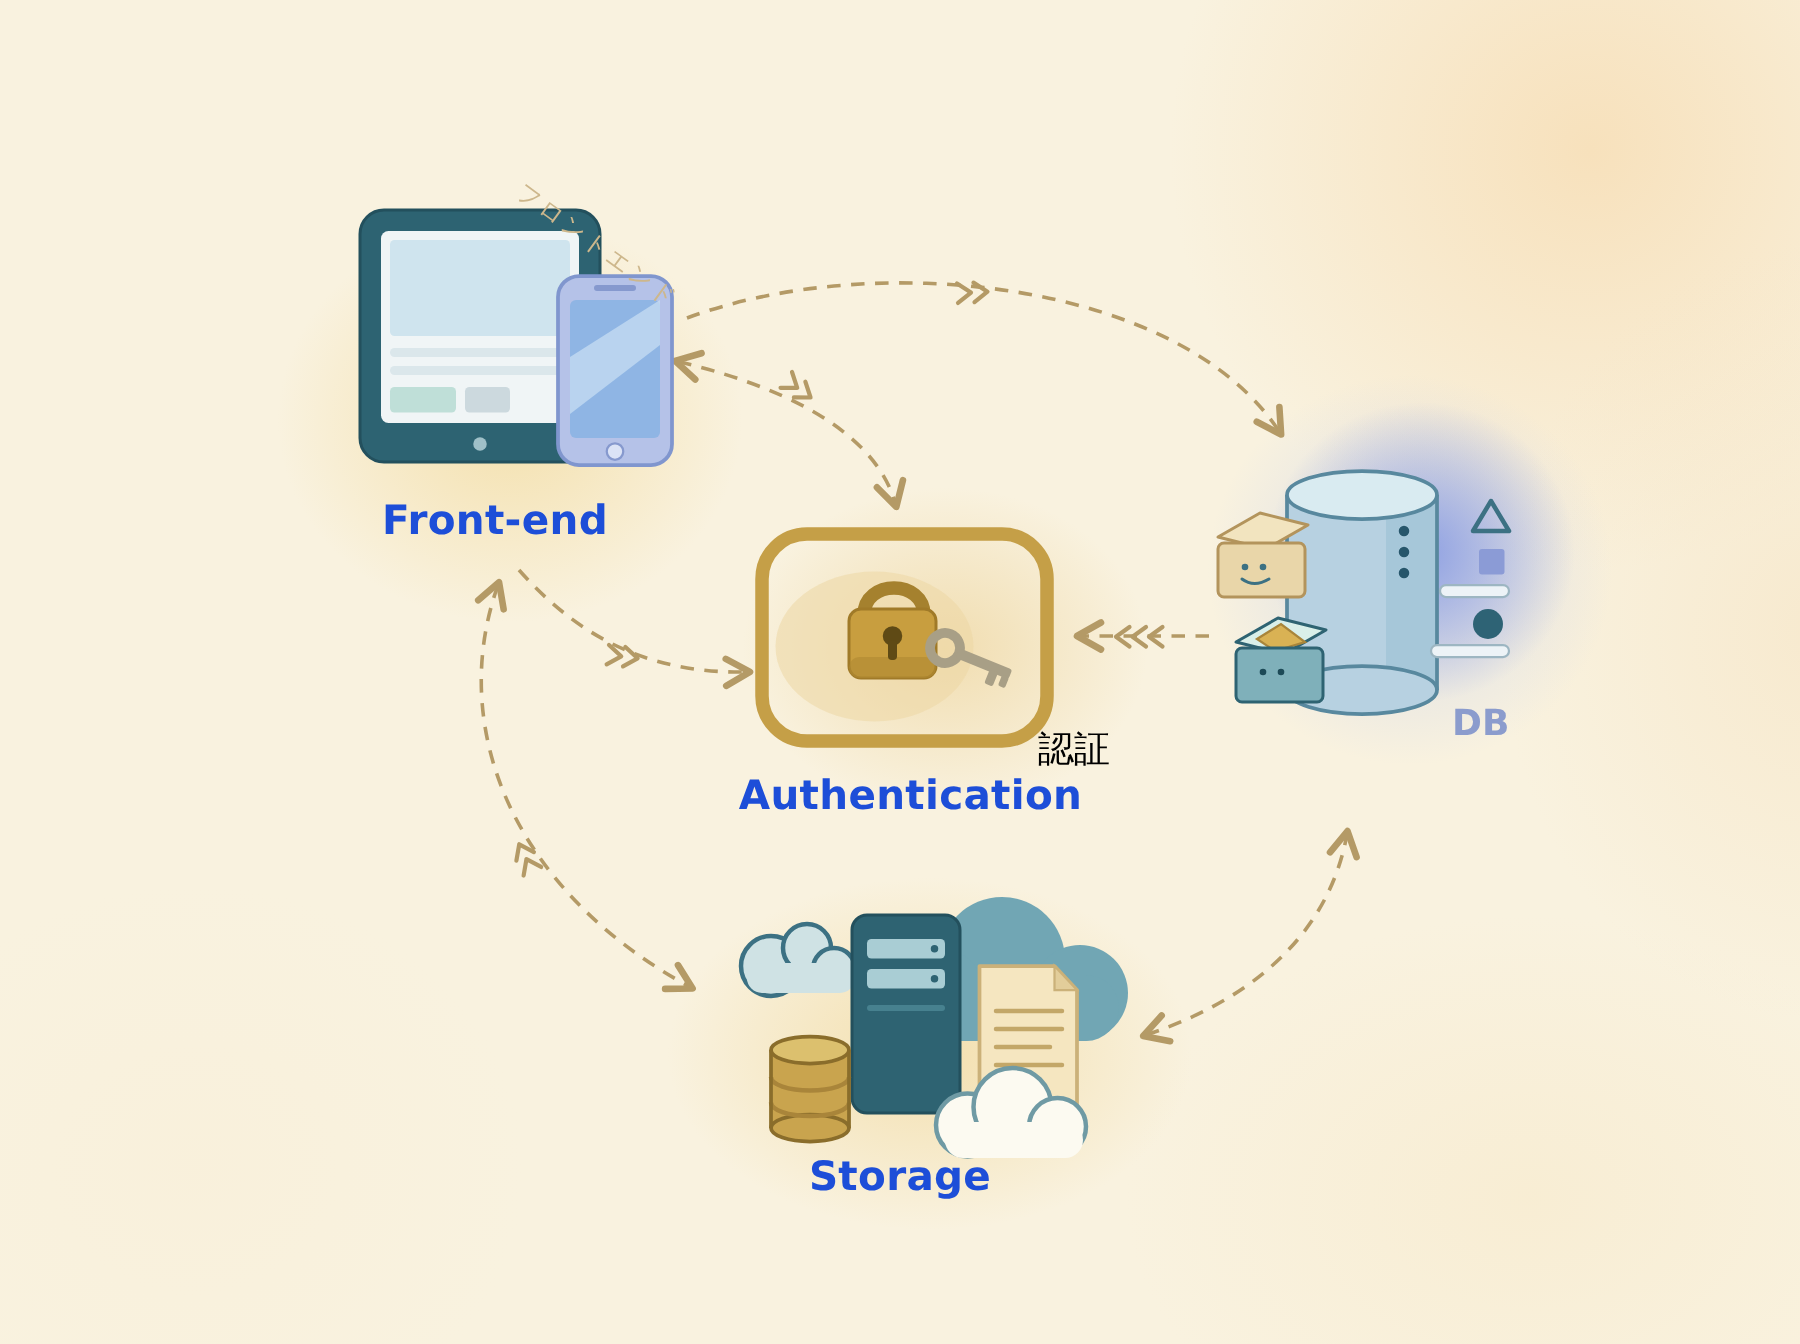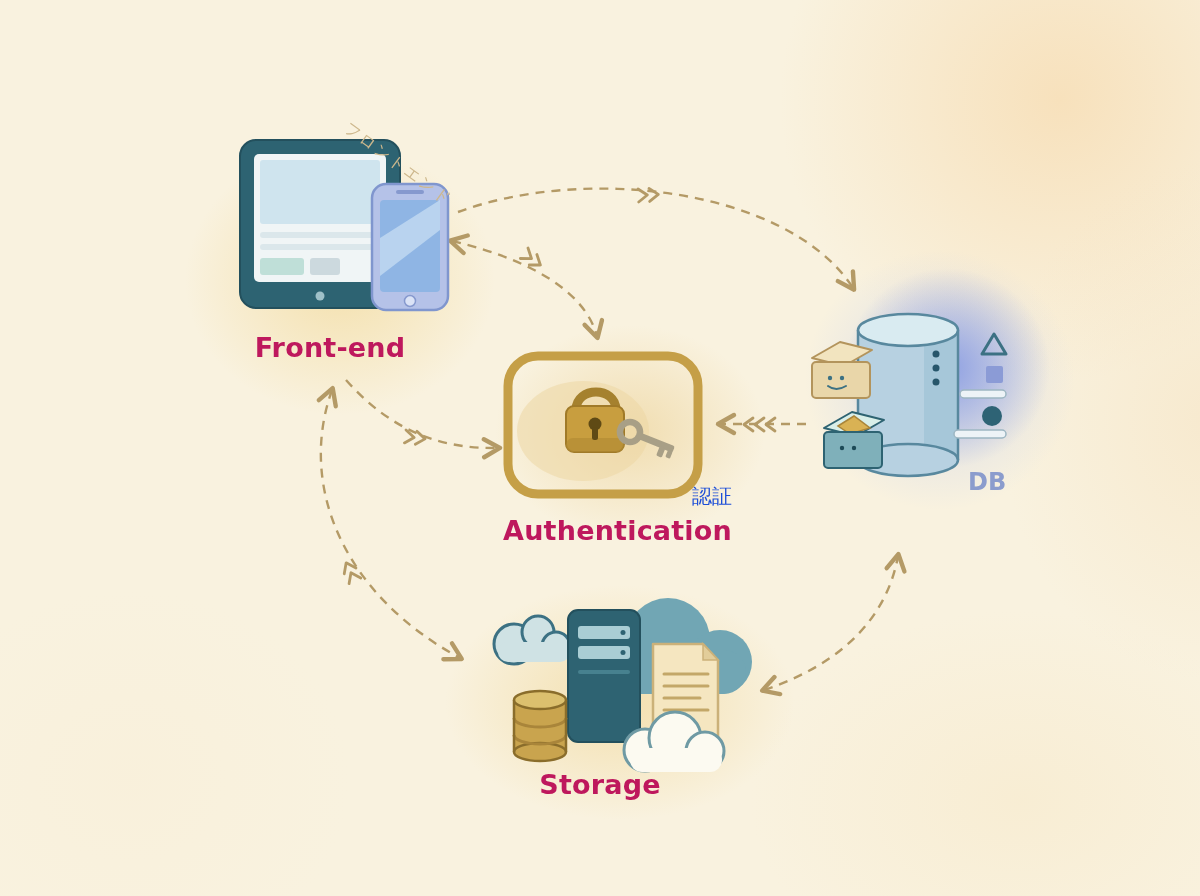--- a/index.html
+++ b/index.html
@@ -21,36 +21,36 @@
 
   .arrows { position:absolute; left:0; top:0; }
 
   .node-art { position:absolute; }
   .art-frontend { left:230px; top:120px; }
   .art-auth     { left:498px; top:346px; }
   .art-database { left:798px; top:282px; }
   .art-storage  { left:468px; top:588px; }
 
   .node-label {
-    position:absolute; font-size:27px; font-weight:600; color:#be185d;
+    position:absolute; font-size:27px; font-weight:600; color:#1d4ed8;
     text-align:center; letter-spacing:.2px;
   }
   .label-frontend { left:230px; top:332px; width:200px; }
-  .label-auth     { left:432px; top:515px; width:300px;text-align:right; }
+  .label-auth     { left:457px; top:515px; width:300px; }
   .label-database { left:788px; top:503px; width:230px; }
   .label-storage  { left:480px; top:769px; width:240px;text-align:center; }
 
   .jp-label {
     position:absolute; color:#cdb78c; pointer-events:none;
   }
   .jp-frontend {
     left:352px; top:118px; width:130px; font-size:16px; letter-spacing:2px;
     transform:rotate(36deg); transform-origin:left top;
   }
-  .jp-auth { left:692px; top:483px; font-size:20px; color:#1d4ed8; }
+  .jp-auth { left:692px; top:483px; font-size:24px; color:#000000; }
   .db-badge { position:absolute; left:968px; top:468px; font-size:24px; font-weight:600; color:#8b9ccd; }
 </style>
 </head>
 <body>
 
 <div class="canvas">
 
   <div class="blob b-topright"></div>
   <div class="blob b-rightmid"></div>
   <div class="blob b-frontend"></div>

